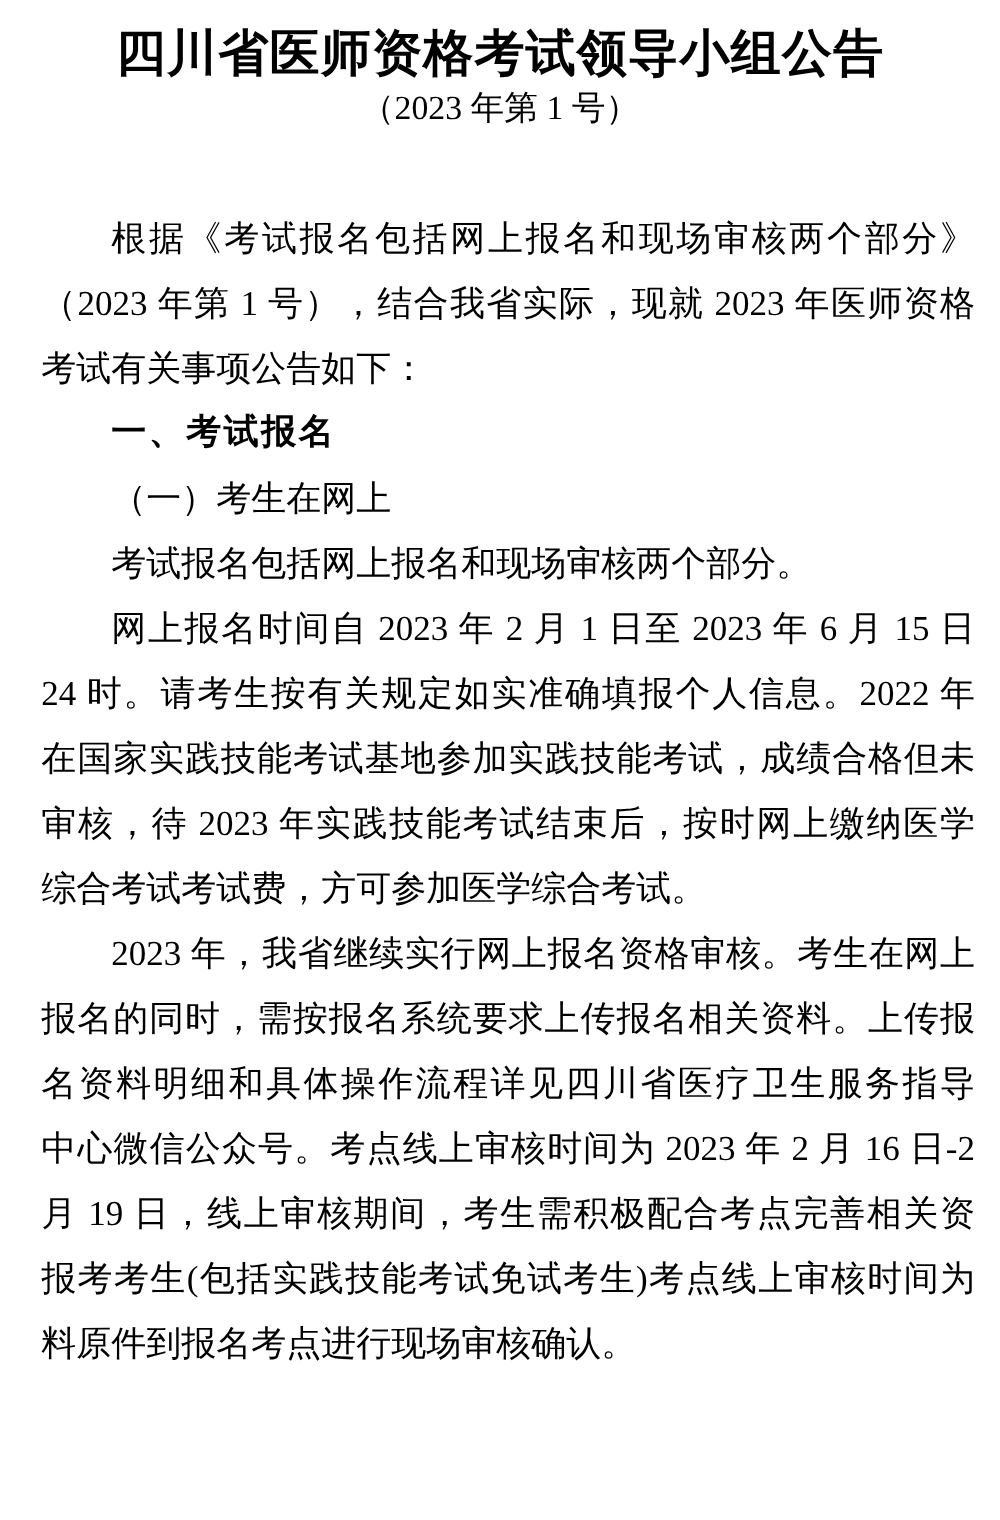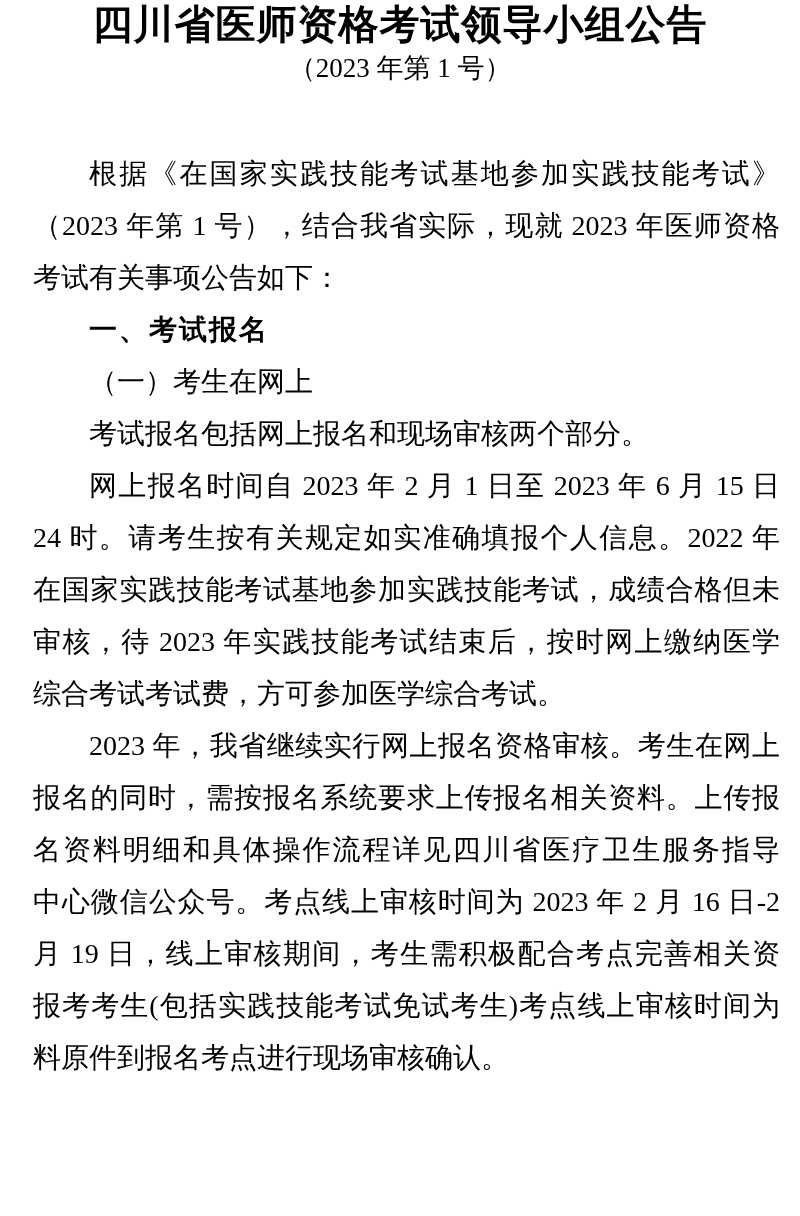--- a/index.html
+++ b/index.html
@@ -10,20 +10,21 @@
   .page {
     position: relative;
     width: 800px;
     height: 1216px;
     background: #ffffff;
     color: #000000;
     font-family: "Liberation Serif", "DejaVu Serif", serif;
     overflow: hidden;
   }
   .doc-title {
+    padding-top: 18px;
     text-align: center;
     font-size: 40px;
     line-height: 50px;
     font-weight: bold;
     letter-spacing: 1px;
   }
   .doc-subtitle {
     text-align: center;
     font-size: 27px;
     line-height: 36px;
@@ -46,37 +47,37 @@
     overflow: hidden;
   }
   .line.first {
     text-indent: 56px;
   }
   .line.no-justify {
     text-align: left;
     text-align-last: left;
   }
   .style-heading-bold .line {
-    font-family: Liberation Serif, serif;
+    font-family: Liberation Mono, monospace;
     font-weight: bold;
     letter-spacing: 2px;
   }
   .style-subheading .line {
     font-weight: normal;
   }
 </style>
 </head>
 <body>
 
 <div class="page">
   <div class="doc-title">四川省医师资格考试领导小组公告</div>
   <div class="doc-subtitle">（2023 年第 1 号）</div>
   <div class="doc-body">
       <div class="paragraph style-body">
-        <div class="line first">根据《在国家实践技能考试基地参加实践技能考试》</div>
+        <div class="line first">根据《考试报名包括网上报名和现场审核两个部分》</div>
         <div class="line">（2023 年第 1 号），结合我省实际，现就 2023 年医师资格</div>
         <div class="line no-justify">考试有关事项公告如下：</div>
       </div>
       <div class="paragraph style-heading-bold">
         <div class="line first no-justify">一、考试报名</div>
       </div>
       <div class="paragraph style-subheading">
         <div class="line first no-justify">（一）考生在网上</div>
       </div>
       <div class="paragraph style-body">

